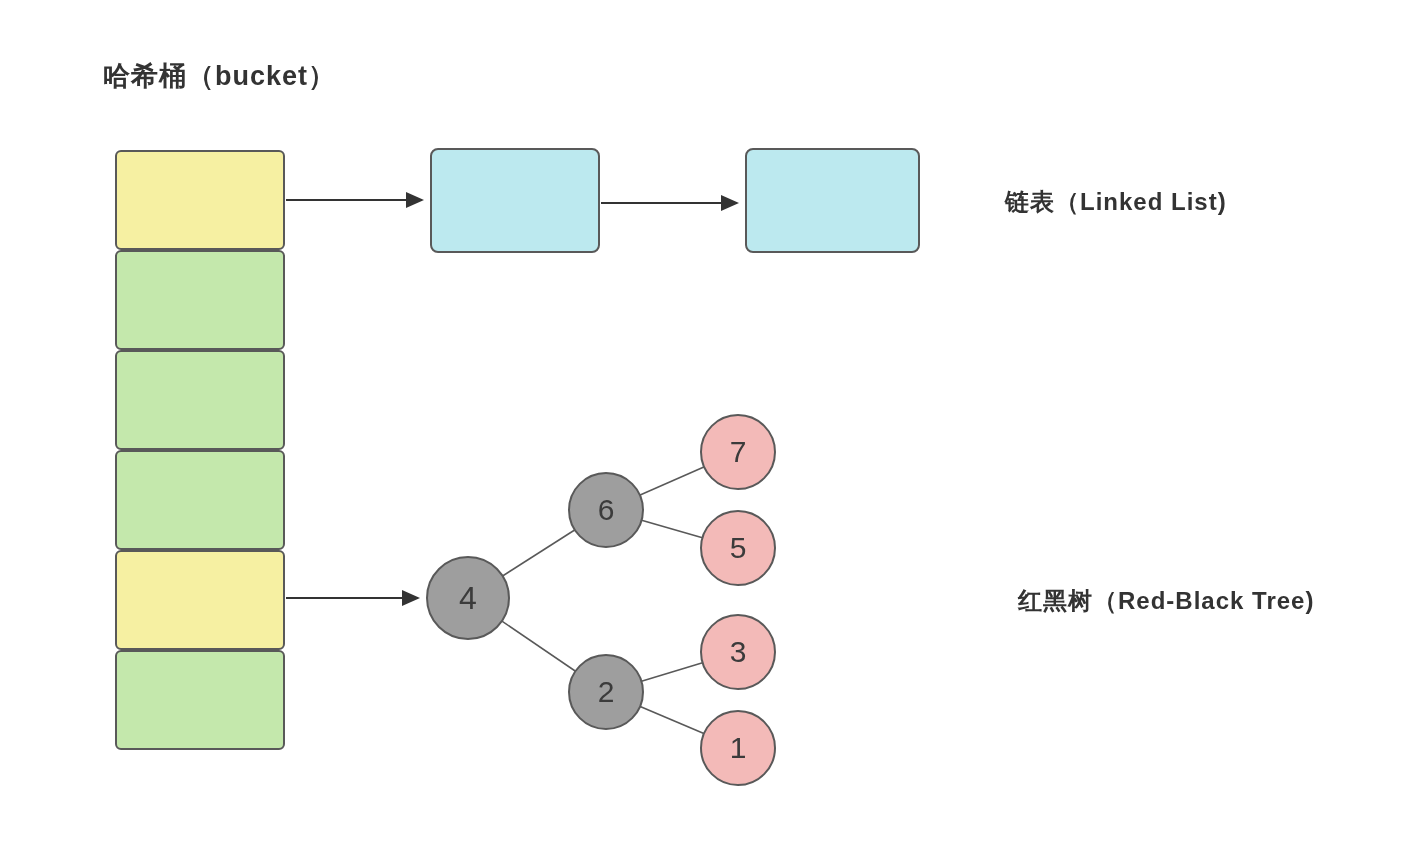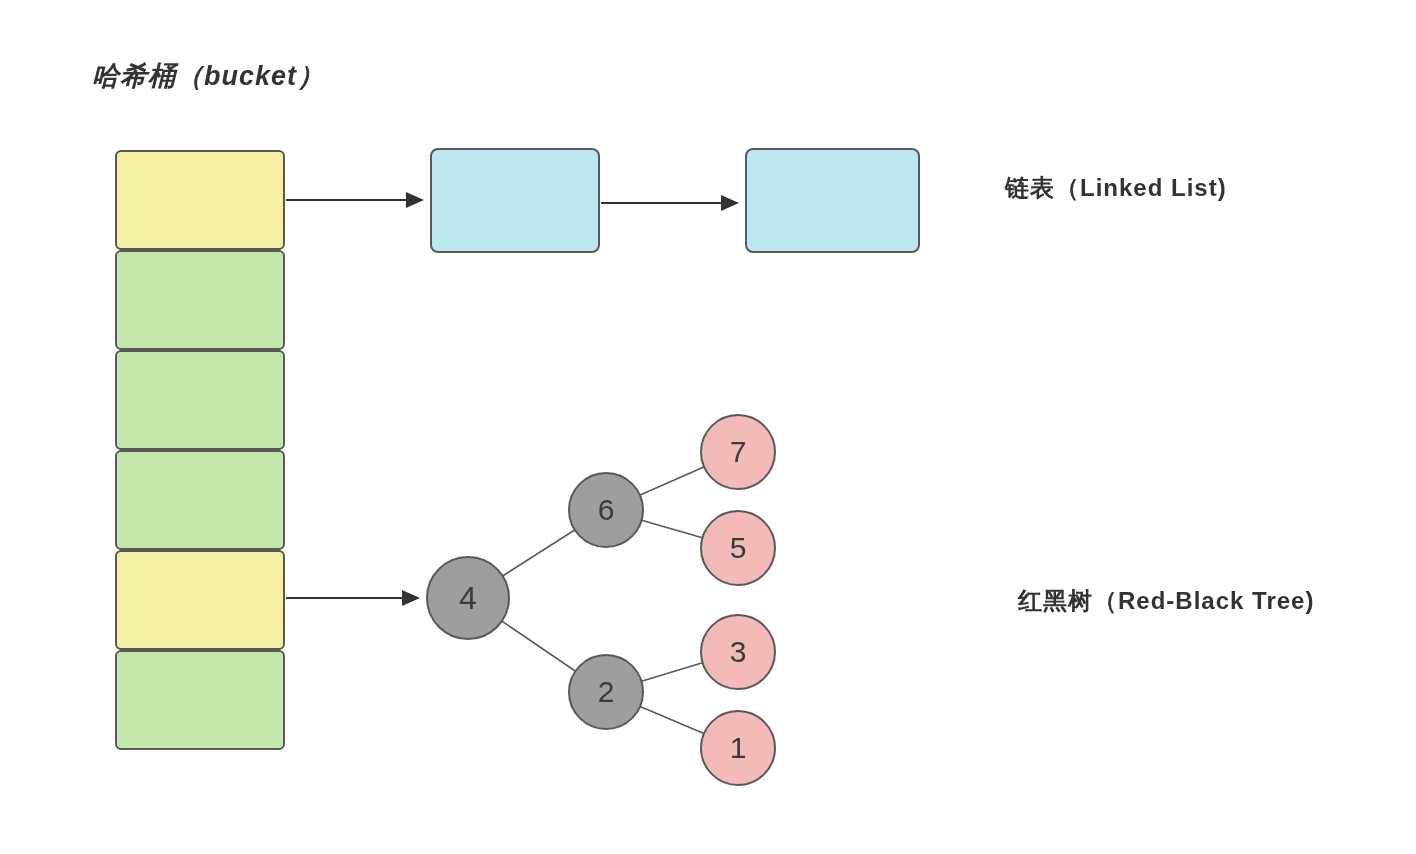--- a/index.html
+++ b/index.html
@@ -16,36 +16,35 @@
     overflow: hidden;
   }
   .wires {
     position: absolute;
     left: 0; top: 0;
     width: 1416px;
     height: 854px;
   }
   .diagram-title {
     position: absolute;
-    left: 92px;
+    left: 103px;
     top: 58px;
     font-size: 27px;
     font-weight: bold;
     color: #333333;
     letter-spacing: 1px;
-    font-style: italic;
   }
   .side-label {
     position: absolute;
     font-size: 24px;
     font-weight: bold;
     color: #333333;
     letter-spacing: 1px;
   }
-  .label-linked-list { left: 1005px; top: 172px; }
+  .label-linked-list { left: 1005px; top: 186px; }
   .label-rbt { left: 1018px; top: 585px; }
 
   .cell {
     position: absolute;
     left: 115px;
     width: 170px;
     height: 100px;
     box-sizing: border-box;
     border: 2px solid #595959;
     border-radius: 6px;

